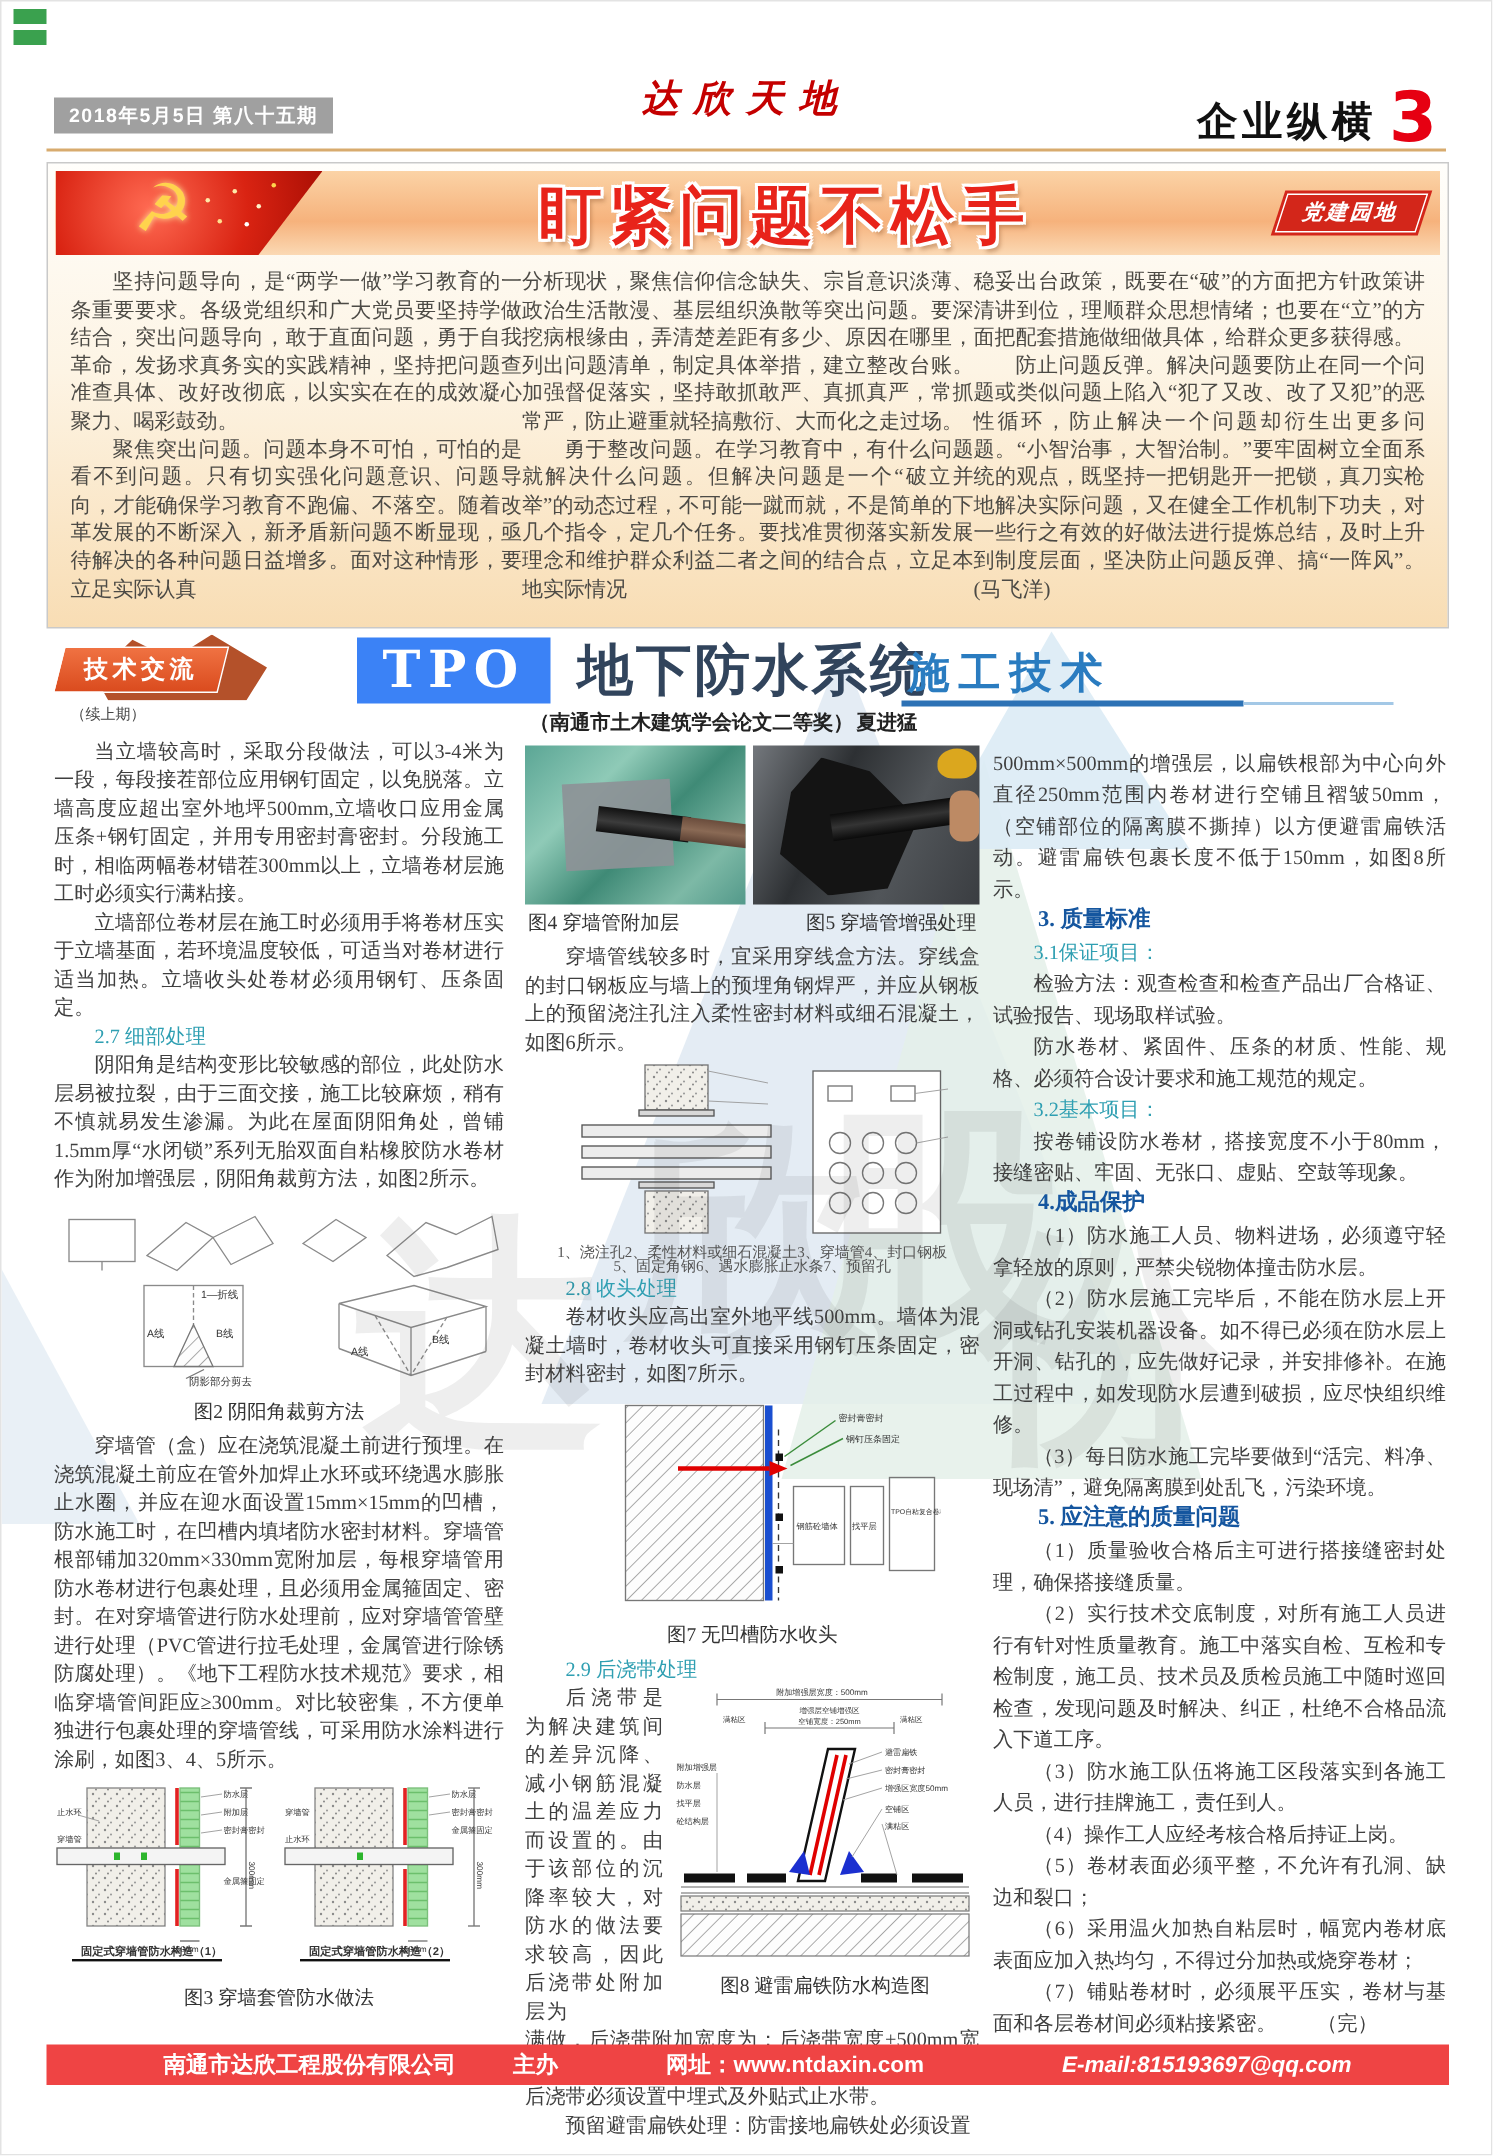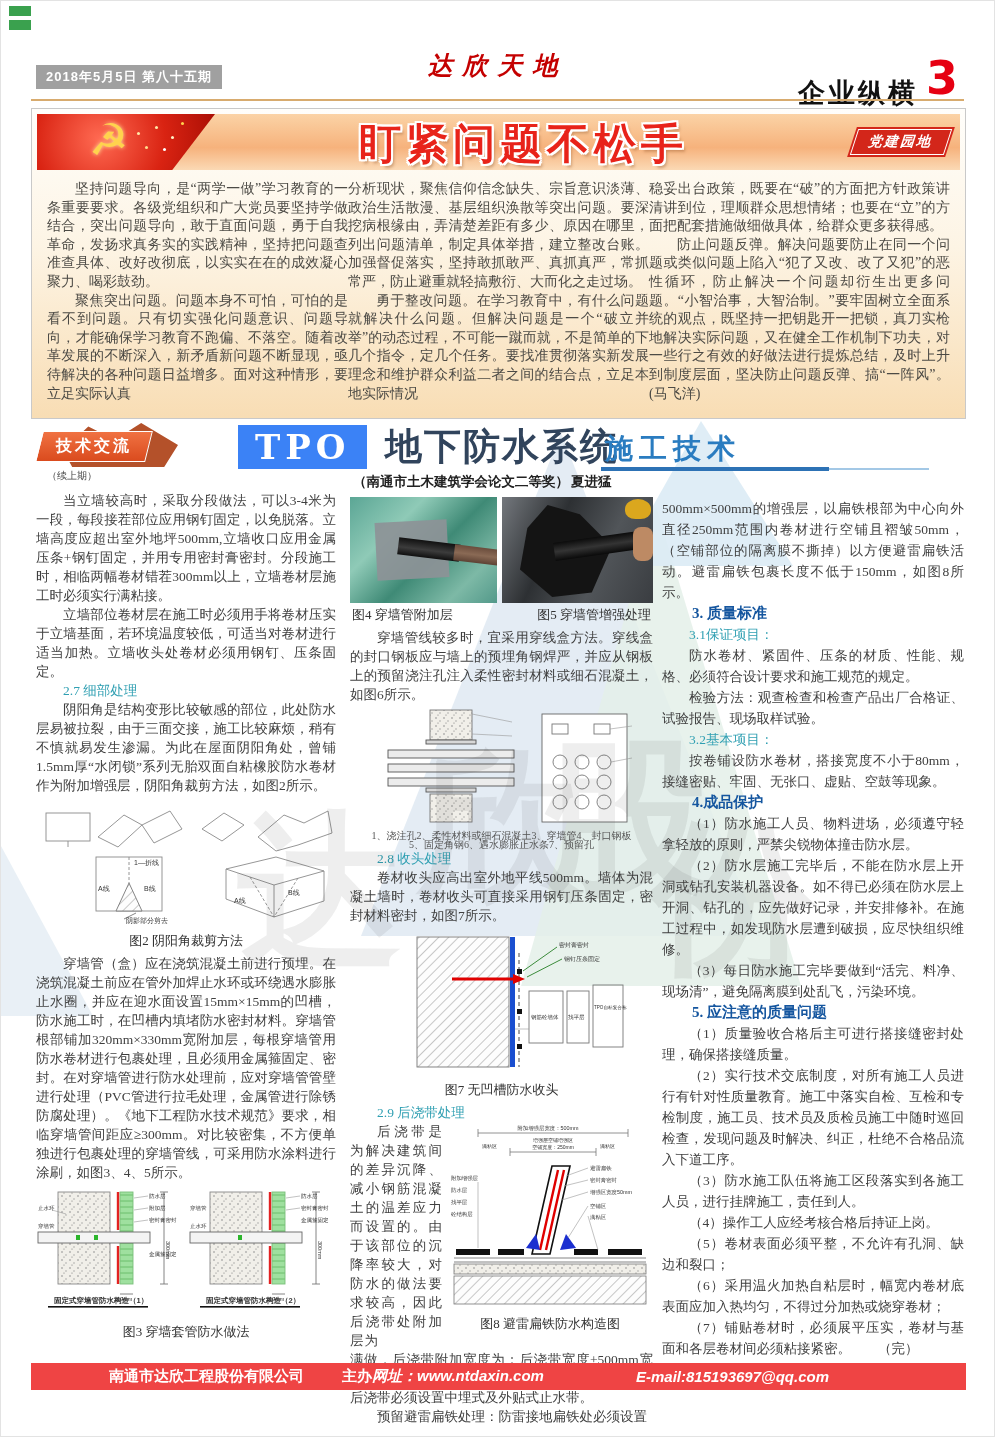--- a/index.html
+++ b/index.html
@@ -6,21 +6,21 @@
   .page{position:relative;width:995px;height:1437px;background:#fff;overflow:hidden;
         font-family:"Liberation Serif",serif;color:#3f3f3f;border:1px solid #e3e3e3;box-sizing:border-box;}
   
   .regmark{position:absolute;width:22px;height:10px;background:#3aa14e;z-index:3;}
   
   .date-badge{position:absolute;left:35px;top:64px;background:#a0a0a0;color:#fff;
      font:bold 13px "Liberation Sans",sans-serif;padding:3px 10px;letter-spacing:1px;z-index:2;}
   .masthead{position:absolute;left:0;right:0;top:48px;text-align:center;color:#c40000;
      font-family:"DejaVu Serif",serif;font-style:italic;font-weight:bold;font-size:25px;letter-spacing:10px;z-index:2;}
   .section-wrap{position:absolute;right:36px;top:54px;display:flex;align-items:flex-start;z-index:2;}
-  .section-label{font:900 27px "DejaVu Sans",sans-serif;color:#111;letter-spacing:3px;margin-top:20px;}
+  .section-label{font:900 27px "DejaVu Sans",sans-serif;color:#111;letter-spacing:3px;margin-top:8px;}
   .page-num{font:bold 46px "DejaVu Sans",sans-serif;color:#e60012;margin-left:8px;line-height:1;}
   .header-rule{position:absolute;left:30px;right:30px;top:98px;height:2px;background:#d8ab6e;z-index:2;}
   
   .party-box{position:absolute;left:30px;top:107px;width:935px;height:311px;box-sizing:border-box;
      border:1px solid #c9c9c9;background:linear-gradient(180deg,#fffefb 0%,#fdf4e4 45%,#f8ddb4 100%);
      padding:5px;z-index:2;}
   .party-banner{position:relative;height:56px;background:linear-gradient(180deg,#fbd3a6,#f6b27c 60%,#fbd9b4);overflow:hidden;}
   .emblem{position:absolute;left:0;top:0;width:178px;height:56px;
      background:radial-gradient(circle at 35% 45%,#ff6a52,#d92312 55%,#a90e04);
      clip-path:polygon(0 0,100% 0,76% 100%,0 100%);}
@@ -400,38 +400,38 @@
       <p class="ind" style="letter-spacing:1px;">后浇带是为解决建筑间的差异沉降、减小钢筋混凝土的温差应力而设置的。由于该部位的沉降率较大，对防水的做法要求较高，因此后浇带处附加层为</p>
       <p>满做，后浇带附加宽度为：后浇带宽度+500mm宽（两边各250mm）。后浇带混凝土现浇混凝土时，后浇带必须设置中埋式及外贴式止水带。</p>
       <p class="ind">预留避雷扁铁处理：防雷接地扁铁处必须设置</p>
     </div>
   </div>
 
   <div class="tcol" id="col3">
     <p>500mm×500mm的增强层，以扁铁根部为中心向外直径250mm范围内卷材进行空铺且褶皱50mm，（空铺部位的隔离膜不撕掉）以方便避雷扁铁活动。避雷扁铁包裹长度不低于150mm，如图8所示。</p>
     <p class="ind h-num">3. 质量标准</p>
     <p class="ind h-teal">3.1保证项目：</p>
+    <p class="ind">检验方法：观查检查和检查产品出厂合格证、试验报告、现场取样试验。</p>
     <p class="ind">防水卷材、紧固件、压条的材质、性能、规格、必须符合设计要求和施工规范的规定。</p>
-    <p class="ind">检验方法：观查检查和检查产品出厂合格证、试验报告、现场取样试验。</p>
     <p class="ind h-teal">3.2基本项目：</p>
     <p class="ind">按卷铺设防水卷材，搭接宽度不小于80mm，接缝密贴、牢固、无张口、虚贴、空鼓等现象。</p>
     <p class="ind h-num">4.成品保护</p>
     <p class="ind">（1）防水施工人员、物料进场，必须遵守轻拿轻放的原则，严禁尖锐物体撞击防水层。</p>
     <p class="ind">（2）防水层施工完毕后，不能在防水层上开洞或钻孔安装机器设备。如不得已必须在防水层上开洞、钻孔的，应先做好记录，并安排修补。在施工过程中，如发现防水层遭到破损，应尽快组织维修。</p>
     <p class="ind">（3）每日防水施工完毕要做到“活完、料净、现场清”，避免隔离膜到处乱飞，污染环境。</p>
     <p class="ind h-num">5. 应注意的质量问题</p>
     <p class="ind">（1）质量验收合格后主可进行搭接缝密封处理，确保搭接缝质量。</p>
     <p class="ind">（2）实行技术交底制度，对所有施工人员进行有针对性质量教育。施工中落实自检、互检和专检制度，施工员、技术员及质检员施工中随时巡回检查，发现问题及时解决、纠正，杜绝不合格品流入下道工序。</p>
     <p class="ind">（3）防水施工队伍将施工区段落实到各施工人员，进行挂牌施工，责任到人。</p>
     <p class="ind">（4）操作工人应经考核合格后持证上岗。</p>
     <p class="ind">（5）卷材表面必须平整，不允许有孔洞、缺边和裂口；</p>
     <p class="ind">（6）采用温火加热自粘层时，幅宽内卷材底表面应加入热均匀，不得过分加热或烧穿卷材；</p>
     <p class="ind">（7）铺贴卷材时，必须展平压实，卷材与基面和各层卷材间必须粘接紧密。　　（完）</p>
   </div>
 
   <div class="footer-bar">
     <span style="margin-left:78px;">南通市达欣工程股份有限公司</span>
     <span style="margin-left:38px;">主办</span>
-    <span style="font-style:italic;">网址：www.ntdaxin.com</span>
+    <span style="margin-left:72px;">网址：www.ntdaxin.com</span>
     <span style="margin-left:92px;font-style:italic;">E-mail:815193697@qq.com</span>
   </div>
 
 </div>
 
 </body></html>

